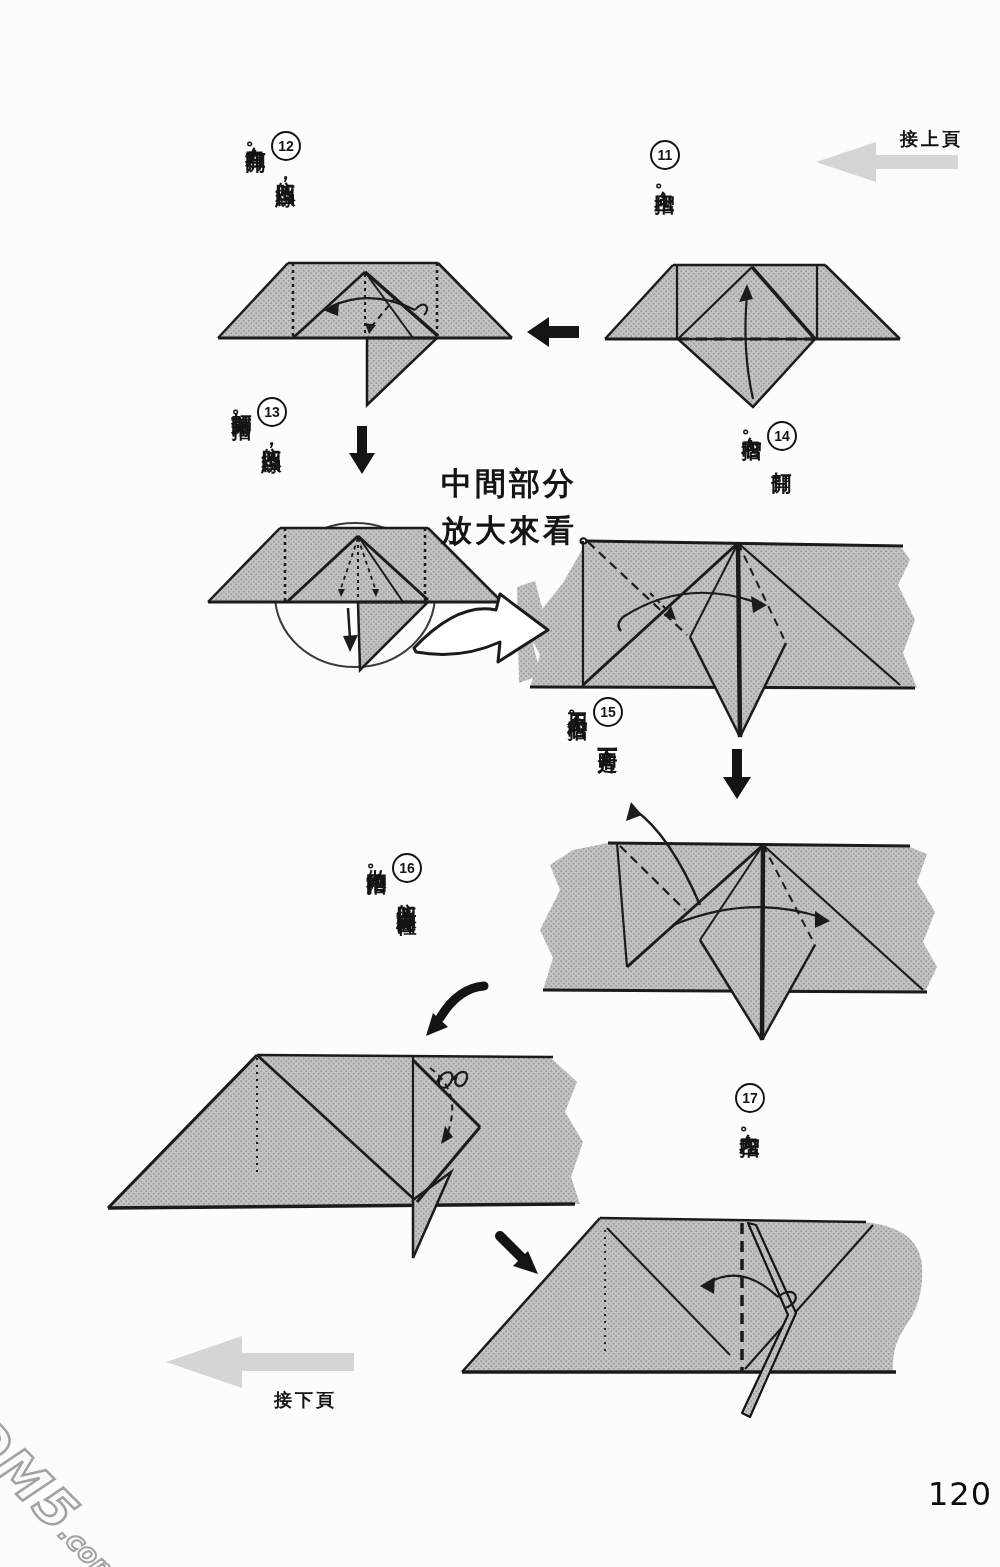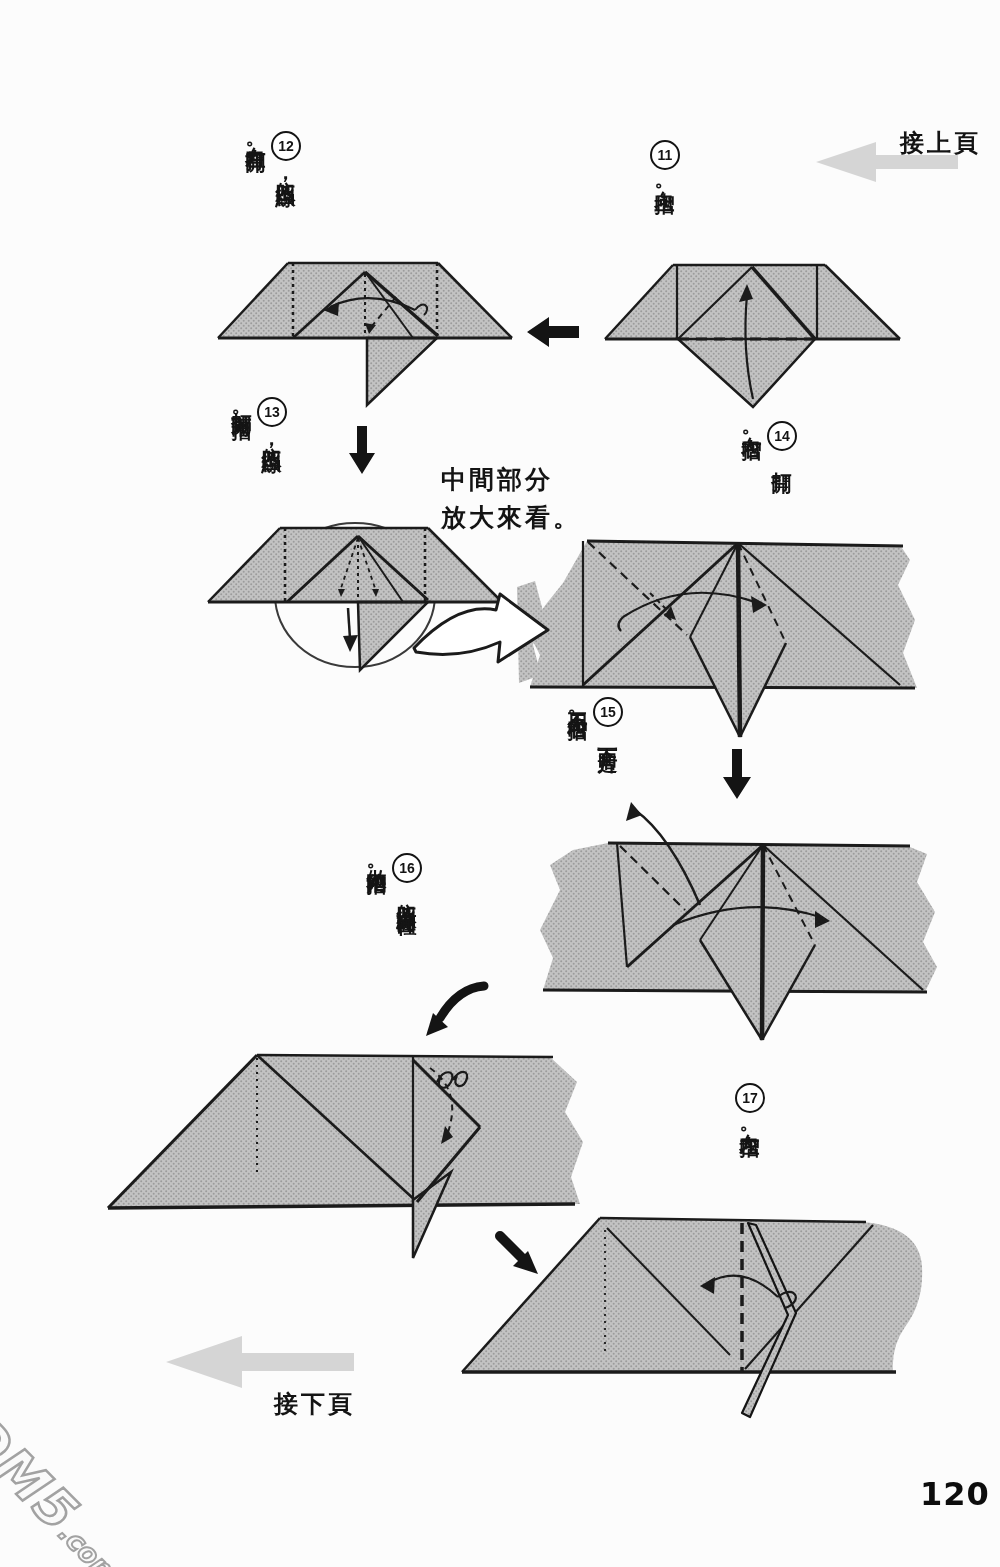--- a/index.html
+++ b/index.html
@@ -17,28 +17,28 @@
     font-weight:700;font-size:20px;letter-spacing:2px;line-height:1.5;
     color:#141414;z-index:4;
   }
   .step-text{white-space:pre-line;}
   .circ-num{
     writing-mode:horizontal-tb;display:inline-block;
     width:26px;height:26px;border:2.5px solid #141414;border-radius:50%;
     text-align:center;line-height:26px;font-size:14px;font-weight:700;
     letter-spacing:0;background:#fff;margin-bottom:5px;
   }
-  .nav-label{font-size:24px;font-weight:700;letter-spacing:3px;z-index:4;}
+  .nav-label{font-size:18px;font-weight:700;letter-spacing:3px;z-index:4;}
   .note-text{
-    font-size:25px;font-weight:700;letter-spacing:3px;line-height:1.5;
+    font-size:31px;font-weight:700;letter-spacing:3px;line-height:1.5;
     white-space:pre-line;z-index:4;
   }
   .page-number{
-    font-family:"DejaVu Sans",sans-serif;font-weight:bold;font-size:32px;
-    color:#0d0d0d;letter-spacing:1px;z-index:4;
+    font-family:"DejaVu Sans",sans-serif;font-weight:normal;font-size:32px;
+    color:#0d0d0d;letter-spacing:1px;z-index:4;margin-left:8px;
   }
   .watermark{
     transform:rotate(45deg);transform-origin:0 0;
     font-family:"DejaVu Sans",sans-serif;font-weight:800;font-style:italic;
     color:#fafafa;-webkit-text-stroke:2.5px #a2a2a2;z-index:6;white-space:nowrap;
   }
   .wm-main{font-size:52px;letter-spacing:2px;}
   .wm-suffix{font-size:27px;-webkit-text-stroke:2px #a2a2a2;}
   svg{display:block;}
 </style>

